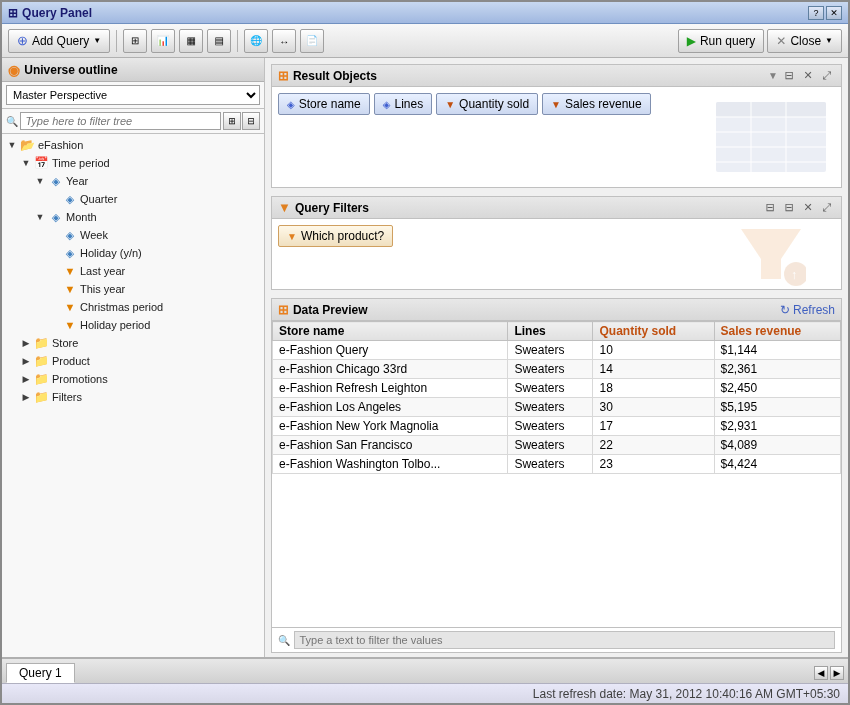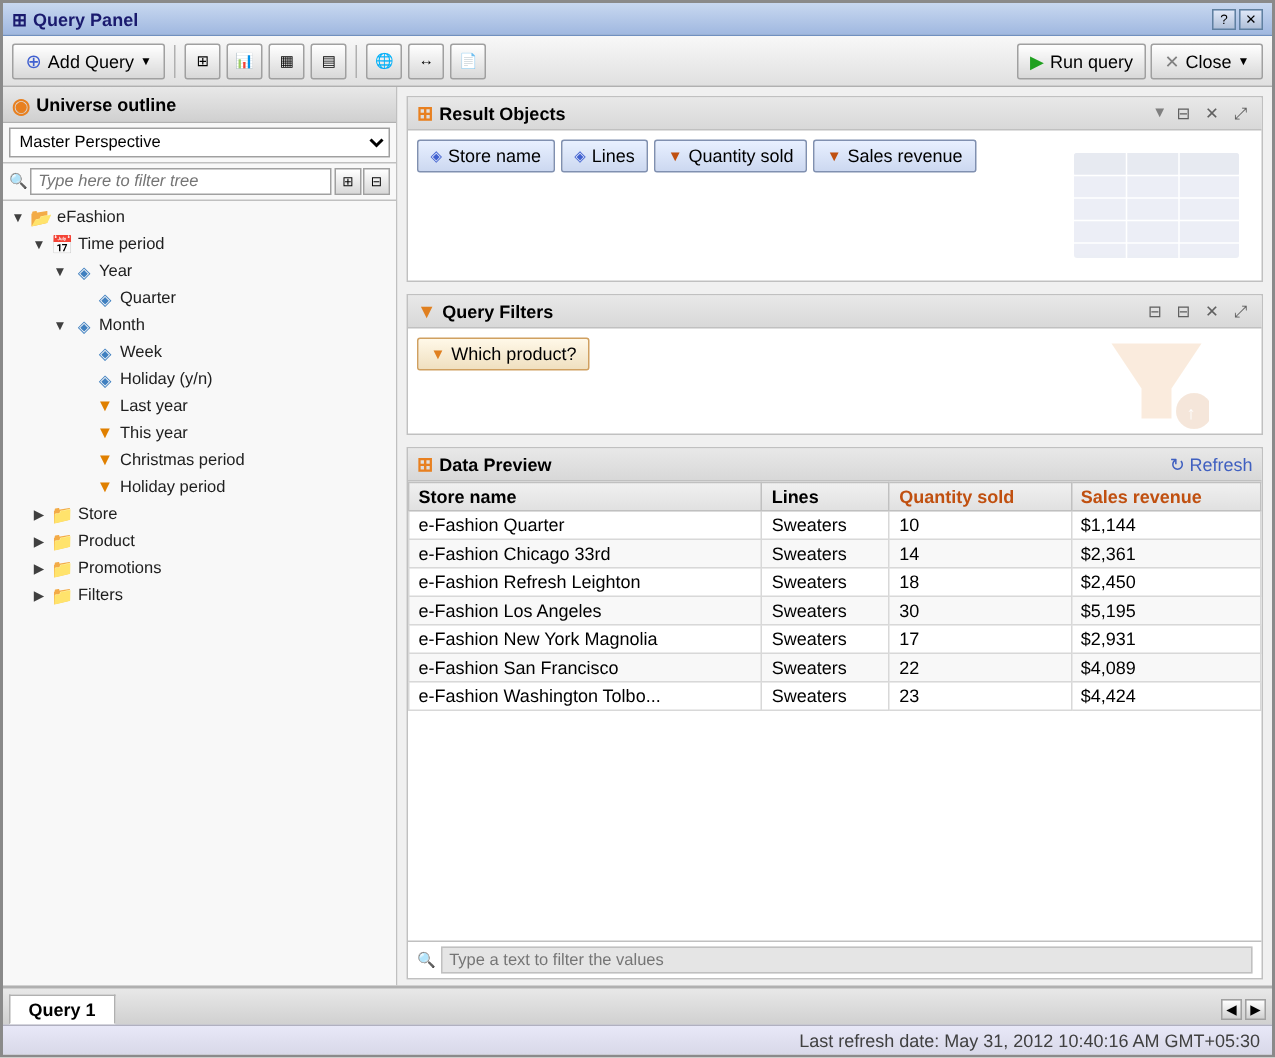--- a/index.html
+++ b/index.html
@@ -80,21 +80,21 @@
     .data-table td { border: 1px solid #d8d8d8; padding: 2px 6px; white-space: nowrap; }
     .data-table tr:nth-child(even) td { background: #f8f8f8; }
 
     .filter-values-bar { border-top: 1px solid #c0c0c0; padding: 3px 6px; display: flex; align-items: center; gap: 4px; }
     .filter-values-icon { color: #808080; font-size: 10px; }
     .filter-values-input { flex: 1; height: 18px; border: 1px solid #c0c0c0; background: #e5e5e5; font-size: 11px; padding: 0 4px; color: #808080; }
 
     
     .bottom-bar { background: linear-gradient(to bottom, #e8e8e8, #d0d0d0); border-top: 2px solid #b0b0b0; height: 26px; display: flex; align-items: flex-end; padding: 0 4px; justify-content: space-between; }
     .tab-item { background: linear-gradient(to bottom, #f8f8f8, #e0e0e0); border: 1px solid #b0b0b0; border-bottom: none; padding: 3px 12px; font-size: 11px; cursor: pointer; height: 20px; display: flex; align-items: center; }
-    .tab-item.active { background: white; border-bottom: 1px solid white; font-weight: bold; }
+    .tab-item.active { background: white; border-bottom: 1px solid white; }
     .tab-nav { display: flex; align-items: center; gap: 2px; padding-bottom: 3px; }
     .tab-nav-btn { width: 14px; height: 14px; background: linear-gradient(to bottom, #ffffff, #d0d0d0); border: 1px solid #a0a0a0; cursor: pointer; display: flex; align-items: center; justify-content: center; font-size: 9px; }
 
     
     .status-bar { background: linear-gradient(to bottom, #e8e8f8, #d8d8e8); border-top: 1px solid #b0b0c0; height: 20px; display: flex; align-items: center; justify-content: flex-end; padding: 0 8px; font-size: 11px; color: #404040; }
 
     .preview-body { flex: 1; overflow-y: auto; overflow-x: hidden; }
 
     .toolbar-right { margin-left: auto; display: flex; gap: 3px; }
   </style>
@@ -381,21 +381,21 @@
             <thead>
               <tr>
                 <th>Store name</th>
                 <th>Lines</th>
                 <th class="orange-header">Quantity sold</th>
                 <th class="orange-header">Sales revenue</th>
               </tr>
             </thead>
             <tbody id="table-body">
             <tr>
-                  <td>e-Fashion Quarter</td>
+                  <td>e-Fashion Query</td>
                   <td>Sweaters</td>
                   <td>10</td>
                   <td>$1,144</td>
                 </tr>
                 <tr>
                   <td>e-Fashion Chicago 33rd</td>
                   <td>Sweaters</td>
                   <td>14</td>
                   <td>$2,361</td>
                 </tr>

